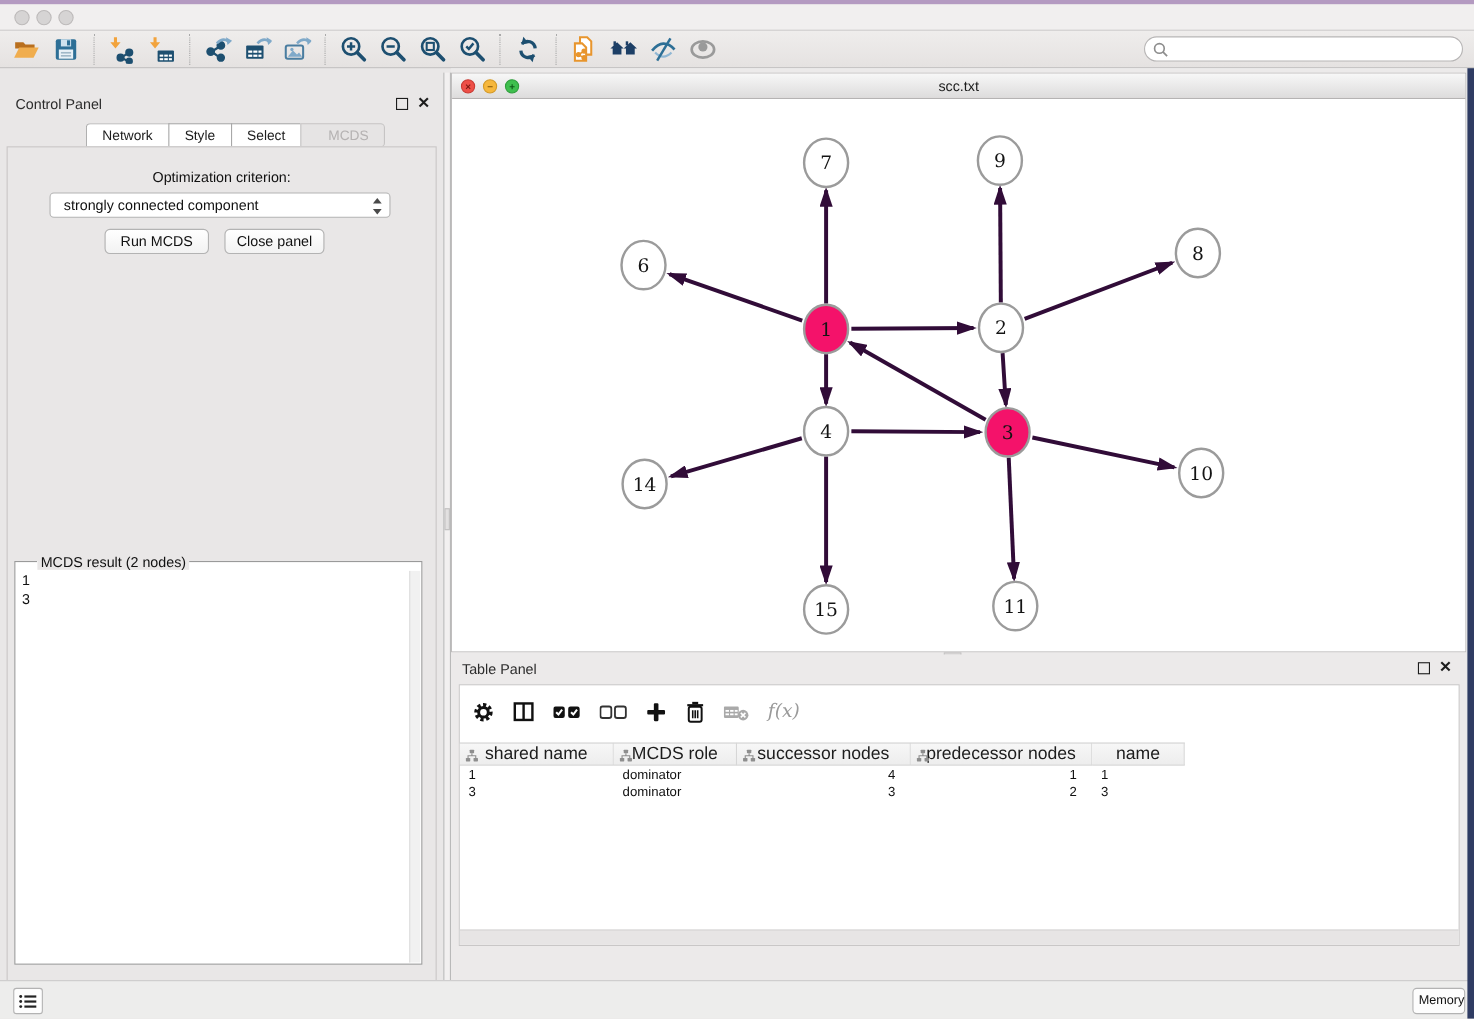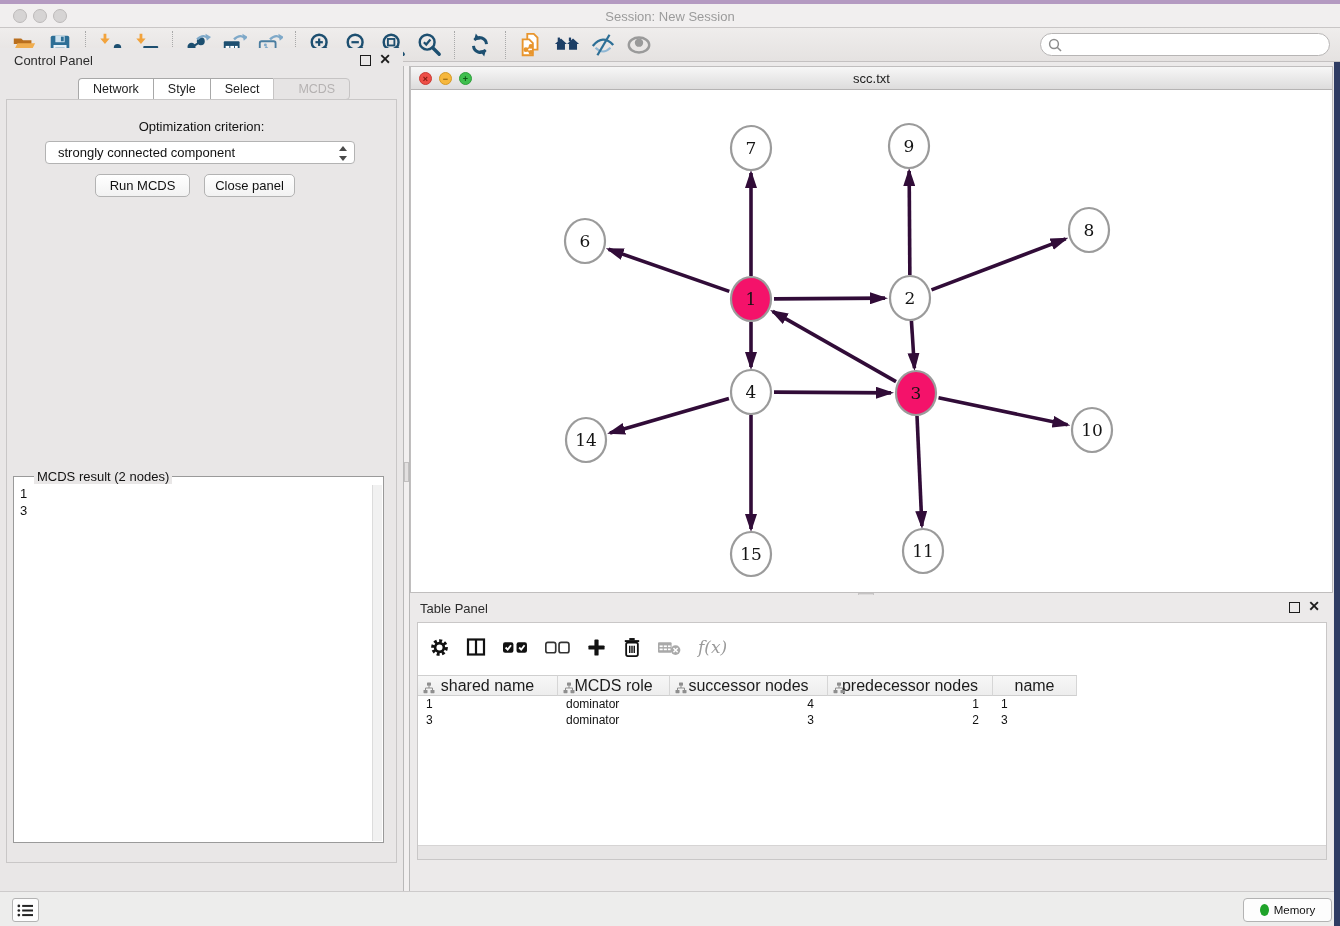--- a/index.html
+++ b/index.html
@@ -16,21 +16,21 @@
   
   .toolbar { position:absolute; left:0; top:28px; width:1340px; height:34px; background:linear-gradient(#efedec,#e5e2e1); border-bottom:1px solid #c4c1c1; display:flex; align-items:center; padding-left:6px; }
   .tb-btn { width:36px; height:30px; display:flex; align-items:center; justify-content:center; }
   .tb-btn svg { width:26px; height:26px; }
   .tb-sep { border-left:1px dotted #a9a9a9; height:28px; margin:0 7px; }
   .searchbox { position:absolute; right:10px; top:5px; width:290px; height:23px; background:#fff; border:1px solid #b7b5b5; border-radius:12px; }
   .searchbox svg { position:absolute; left:7px; top:4px; width:14px; height:14px; }
   .searchbox input { position:absolute; left:25px; top:1px; width:255px; height:19px; border:none; outline:none; font-size:12px; background:transparent; }
 
   
-  .control-panel { position:absolute; left:0; top:48px; width:403px; height:825px; background:#e9e7e7; }
+  .control-panel { position:absolute; left:0; top:82px; width:403px; height:825px; background:#e9e7e7; }
   .panel-head { position:absolute; left:0; top:0; width:100%; height:26px; }
   .panel-title { position:absolute; left:14px; top:5px; font-size:13px; color:#2c2c2c; }
   .float-ico { position:absolute; top:7px; width:11px; height:11px; border:1.6px solid #1c1c1c; background:transparent; }
   .close-ico { position:absolute; top:3px; font-size:14px; font-weight:900; color:#1c1c1c; line-height:16px; }
   .cp-float { right:32px; } .cp-close { right:12px; }
   .cp-tabs { position:absolute; left:78px; top:30px; display:flex; }
   .cp-tab { height:22px; padding:0 14px; font-size:12.5px; background:#fff; border:1px solid #a8a8a8; border-right:none; display:flex; align-items:center; color:#1c1c1c; }
   .cp-tab:first-child { border-radius:4px 0 0 0; }
   .cp-tab:last-child { border-right:1px solid #c6c4c4; border-radius:0 4px 4px 0;padding-left:24px; }
   .cp-tab.active { background:#e6e4e4; color:#b5b2b2; border-color:#c6c4c4; }
@@ -78,33 +78,32 @@
   .td { overflow:hidden; white-space:nowrap; line-height:16px; }
   .tp-bottomstrip { position:absolute; left:0; bottom:0; width:100%; height:14px; background:#e7e5e5; border-top:1px solid #d6d4d4; }
   .bottom-tabs { position:absolute; left:50%; transform:translateX(-50%); top:268px; display:flex; border:1px solid #b3b1b1; border-radius:6px; overflow:hidden; background:#fff; height:23px; }
   .bt-tab { padding:0 13px; font-size:13px; color:#1c1c1c; display:flex; align-items:center; border-right:1px solid #b3b1b1; background:#fff; font-weight:600;}
   .bt-tab:last-child { border-right:none; }
   .bt-tab.active { background:#e4e2e2; color:#b3b0b0; }
 
   
   .statusbar { position:absolute; left:0; top:891px; width:1340px; height:35px; background:#ededec; border-top:1px solid #cdcbcb; }
   .list-btn { position:absolute; left:12px; top:6px; width:27px; height:24px; background:#fdfdfd; border:1px solid #b3b3b3; border-radius:3px; display:flex; align-items:center; justify-content:center; }
-  .mem-btn { position:absolute; right:8px; top:6px; width:89px; height:24px; background:#fdfdfd; border:1px solid #b3b3b3; border-radius:4px; display:flex; align-items:center; justify-content:center; gap:5px; font-size:11.5px; color:#111; }
+  .mem-btn { position:absolute; right:8px; top:6px; width:48px; height:24px; background:#fdfdfd; border:1px solid #b3b3b3; border-radius:4px; display:flex; align-items:center; justify-content:center; gap:5px; font-size:11.5px; color:#111; }
   .mem-dot { width:9px; height:12px; border-radius:50%; background:#1fa32a; }
   .right-edge { position:absolute; left:1334px; top:62px; width:6px; height:864px; background:#2f3c63; }
 </style>
 </head>
 <body>
 
 <div class="top-accent"></div>
 <div class="titlebar">
   <span class="traffic t1"></span>
   <span class="traffic t2"></span>
   <span class="traffic t3"></span>
-  <div class="win-title">Session: New Session</div>
 </div>
 
 <div class="toolbar">
   <span class="tb-btn">
       <svg viewBox="0 0 28 28">
         <path d="M3 7h8l2 2h9v4H3z" fill="#b96f1e"></path>
         <path d="M7 12h19l-5 10H2z" fill="#f0ad4e"></path>
       </svg>
     </span>
   <span class="tb-btn">

